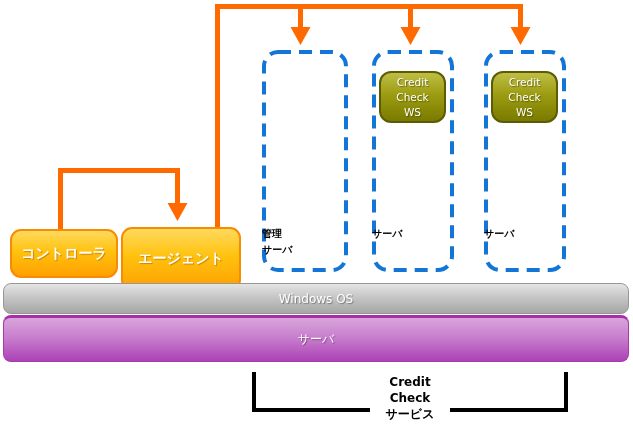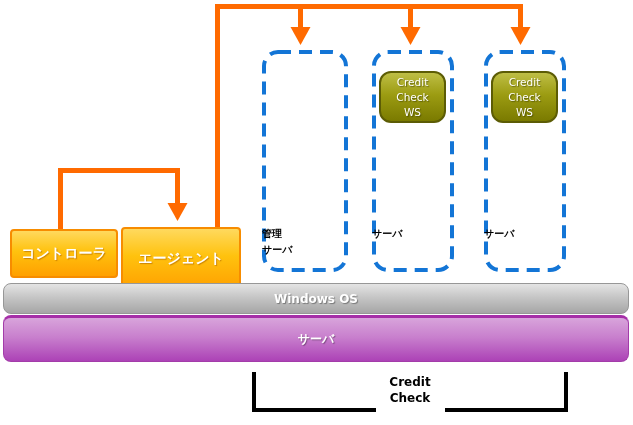--- a/index.html
+++ b/index.html
@@ -9,21 +9,21 @@
     background:#ffffff;
     font-family:"DejaVu Sans","Liberation Sans",sans-serif;
     overflow:hidden;
   }
   #connector-layer{position:absolute;left:0;top:0;width:633px;height:425px;}
 
   .node-orange{
     position:absolute;
     background:linear-gradient(180deg,#FFD95E 0%,#FFC20E 45%,#FFA000 100%);
     border:2px solid #F78C00;
-    border-radius:4px;
+    border-radius:11px;
     box-sizing:border-box;
     display:flex;align-items:center;justify-content:center;
     color:#ffffff;font-weight:bold;font-size:14px;
     text-shadow:1px 1px 1px rgba(160,90,0,.55);
   }
   #controller-box{left:10px;top:229px;width:108px;height:49px;}
   #agent-box{left:121px;top:227px;width:120px;height:64px;}
 
   .ws-box{
     position:absolute;width:67px;height:52px;
@@ -44,21 +44,21 @@
   }
   #zone-label-mgmt{left:262px;width:86px;}
   #zone-label-ms1{left:372px;width:82px;}
   #zone-label-ms2{left:484px;width:82px;}
   .zone-label span{display:block;}
 
   .layer-bar{
     position:absolute;left:3px;width:626px;
     border-radius:8px;box-sizing:border-box;
     display:flex;align-items:center;justify-content:center;
-    color:#ffffff;font-weight:bold;font-size:12px;
+    color:#ffffff;font-weight:normal;font-size:12px;
     text-shadow:1px 1px 1px rgba(0,0,0,.35);
   }
   #windows-os-bar{
     top:283px;height:31px;
     background:linear-gradient(180deg,#E4E4E4 0%,#C6C6C6 45%,#A6A6A6 100%);
     border:1px solid #979797;
   }
   #server-bar{
     top:315px;height:47px;
     background:linear-gradient(180deg,#D8A4DB 0%,#C87FCD 45%,#AC42B6 100%);
@@ -131,15 +131,16 @@
   <div class="layer-bar" id="windows-os-bar">
     <span>Windows OS</span>
   </div>
   <div class="layer-bar" id="server-bar">
     <span>サーバ</span>
   </div>
 
   <div id="bracket-label">
     <span>Credit</span>
     <span>Check</span>
+    <span>サービス</span>
   </div>
 
 </div>
 
 </body></html>

